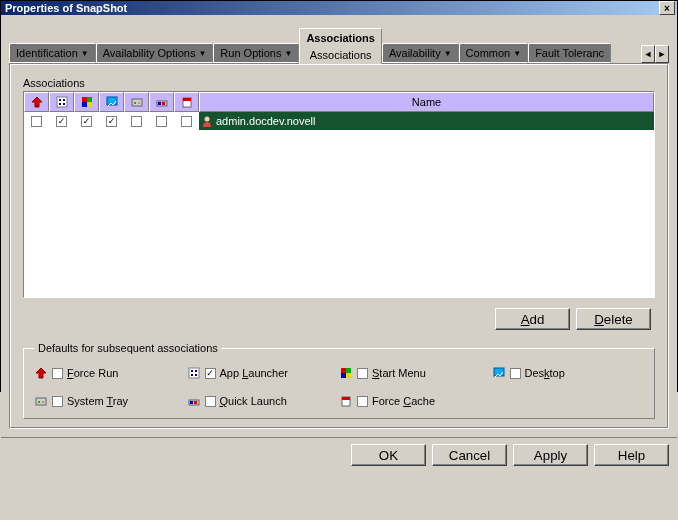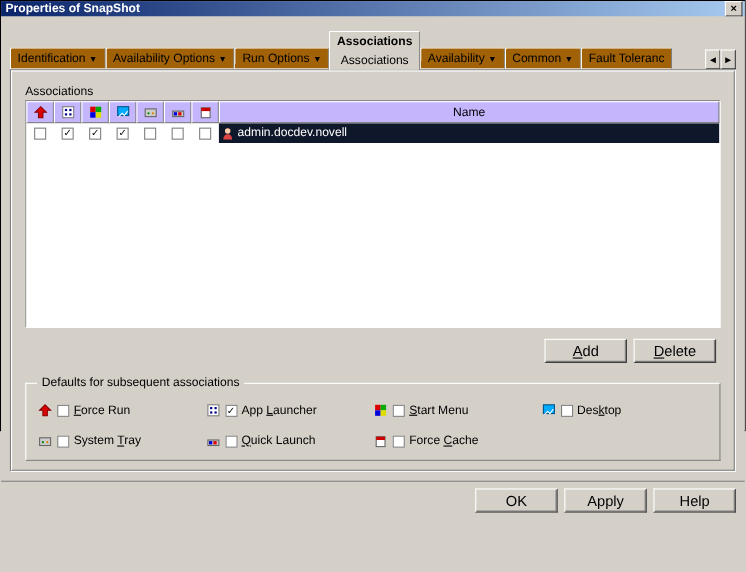--- a/index.html
+++ b/index.html
@@ -3,38 +3,38 @@
 <meta charset="utf-8">
 <style>
 * { box-sizing: border-box; margin: 0; padding: 0; }
 body { font: 11px Tahoma, sans-serif; background: #d4d0c8; width: 678px; height: 520px; overflow: hidden; }
 .window { width: 678px; height: 392px; border: 1px solid #000; display: flex; flex-direction: column; }
 .titlebar { background: linear-gradient(90deg, #0a246a, #a6caf0); height: 19px; display: flex; align-items: center; color: #fff; font-weight: bold; padding-left: 4px; }
 .titlebar .title { flex: 1; }
 .close-btn { width: 16px; height: 14px; background: #d4d0c8; border: 1px solid #fff; border-right-color: #404040; border-bottom-color: #404040; margin-right: 2px; display: flex; align-items: center; justify-content: center; color: #000; font: bold 10px sans-serif; cursor: default; }
 .client { flex: 1; background: #d4d0c8; padding: 10px 8px 8px 8px; display: flex; flex-direction: column; }
 .tabrow { display: flex; align-items: flex-end; height: 38px; border-bottom: 0; position: relative; }
-.tab { border: 1px solid #808080; border-bottom: 1px solid #fff; border-top-color: #fff; border-left-color: #fff; background: #a16207; padding: 2px 6px 2px 6px; height: 20px; display: flex; align-items: center; gap: 3px; border-radius: 2px 2px 0 0; cursor: default; white-space: nowrap; }
+.tab { border: 1px solid #808080; border-bottom: 1px solid #fff; border-top-color: #fff; border-left-color: #fff; background: #737373; padding: 2px 6px 2px 6px; height: 20px; display: flex; align-items: center; gap: 3px; border-radius: 2px 2px 0 0; cursor: default; white-space: nowrap; }
 .tab .arrow { font: 8px sans-serif; color: #000; }
 .tab.active { background: #d4d0c8; height: 36px; flex-direction: column; justify-content: flex-start; padding-top: 3px; font-weight: bold; border-bottom: 1px solid #d4d0c8; position: relative; z-index: 2; margin-bottom: -1px; }
 .tab.active .sub { font-weight: normal; margin-top: 2px; }
 .tabscroll { display: flex; margin-left: auto; }
 .tabscroll button { width: 14px; height: 18px; background: #d4d0c8; border: 1px solid #fff; border-right-color: #404040; border-bottom-color: #404040; font: 9px sans-serif; cursor: default; }
 .panel { flex: 1; border: 1px solid #fff; border-top-color: #808080; border-left-color: #808080; background: #d4d0c8; position: relative; }
 .inner { border: 1px solid #808080; border-top-color: #fff; border-left-color: #fff; height: 100%; padding: 12px 12px 8px 12px; display: flex; flex-direction: column; }
 .section-label { margin-bottom: 2px; }
 .grid-wrap { border: 1px solid #808080; border-right-color: #fff; border-bottom-color: #fff; background: #fff; }
 .grid-head { display: flex; background: #c4b5fd; }
 .colhdr { height: 20px; border: 1px solid #fff; border-right-color: #808080; border-bottom-color: #808080; display: flex; align-items: center; justify-content: center; }
 .colhdr.iconcol { width: 25px; }
 .colhdr.namecol { flex: 1; }
 .grid-body { height: 185px; background: #fff; overflow: hidden; }
 .row { display: flex; height: 18px; align-items: center; }
 .cell.iconcol { width: 25px; display: flex; align-items: center; justify-content: center; }
-.cell.namecol { flex: 1; background: #0f172a; color: #fff; display: flex; align-items: center; height: 100%; padding-left: 2px; gap: 3px; }
+.cell.namecol { flex: 1; background: #14532d; color: #fff; display: flex; align-items: center; height: 100%; padding-left: 2px; gap: 3px; }
 .ico { width: 14px; height: 14px; display: inline-block; }
 .chk { width: 11px; height: 11px; border: 1px solid #808080; background: #fff; display: inline-flex; align-items: center; justify-content: center; font: 9px sans-serif; }
 .btnrow { display: flex; justify-content: flex-end; gap: 6px; margin: 10px 4px 12px 0; }
 .btn { min-width: 75px; height: 22px; background: #d4d0c8; border: 1px solid #fff; border-right-color: #404040; border-bottom-color: #404040; box-shadow: inset -1px -1px #808080; cursor: default; }
 fieldset { border: 1px solid #808080; border-top-color: #fff; border-left-color: #fff; padding: 12px 10px 10px 10px; position: relative; }
 legend { padding: 0 4px; background: #d4d0c8; }
 .defgrid { display: grid; grid-template-columns: repeat(4, 1fr); row-gap: 14px; }
 .defitem { display: flex; align-items: center; gap: 4px; }
 .under { text-decoration: underline; }
 .footer { display: flex; justify-content: flex-end; gap: 6px; padding: 6px 8px; border-top: 1px solid #808080; background: #d4d0c8; }
@@ -243,16 +243,17 @@
             <span class="chk"></span>
             <span>Force <span class="under">C</span>ache</span>
           </div>
         </div>
       </fieldset>
     </div>
       </div>
   </div>
   <div class="footer">
     <button class="btn">OK</button>
+    <button class="btn">Cancel</button>
     <button class="btn">Apply</button>
     <button class="btn">Help</button>
   </div>
 </div>
 
 </body></html>

